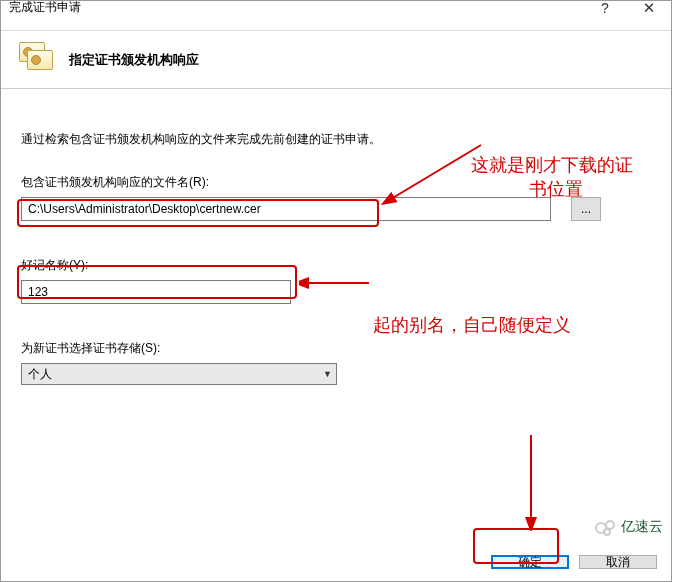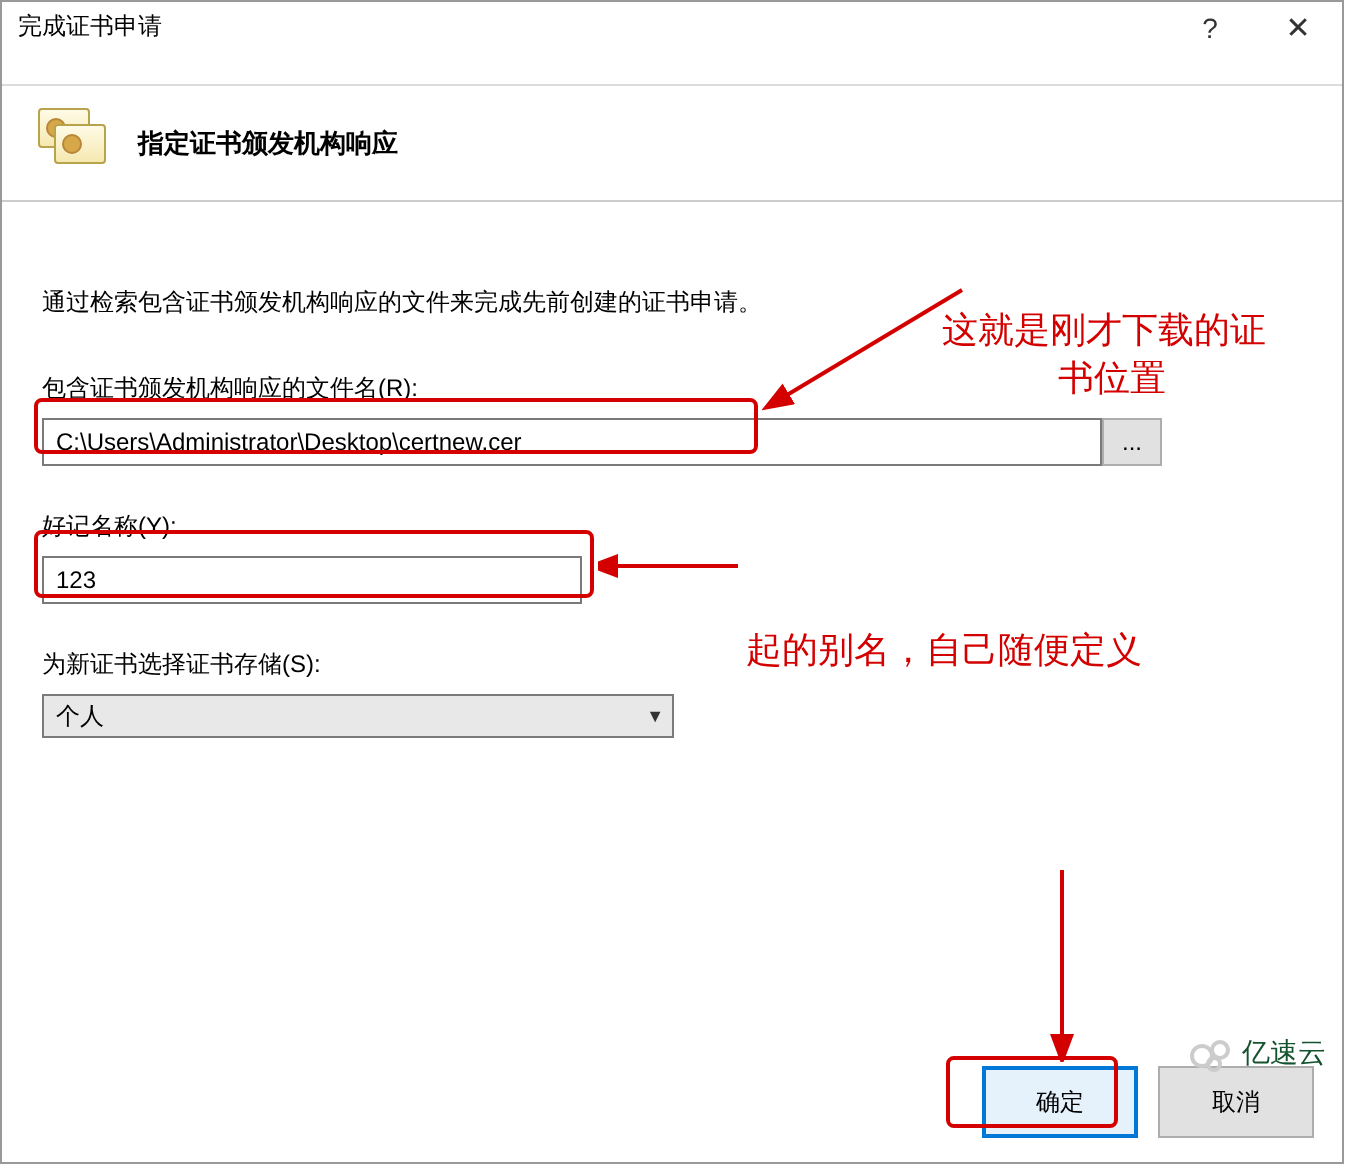--- a/index.html
+++ b/index.html
@@ -13,21 +13,21 @@
       overflow: hidden;
     }
     .window {
       border: 1px solid #999;
       width: 672px;
       height: 582px;
       background: #fff;
       position: relative;
     }
     .titlebar {
-      height: 42px;
+      height: 30px;
       border-bottom: 1px solid #dcdcdc;
       display: flex;
       align-items: center;
       padding: 0 0 16px 8px;
       background: #fff;
     }
     .titlebar-title { flex: 1; font-size: 12px; }
     .titlebar-btn {
       width: 44px;
       height: 29px;
@@ -65,21 +65,21 @@
       border: 1px solid #b8863a;
     }
     .cert-layer.l1 .cert-seal { left: 3px; top: 4px; }
     .cert-layer.l2 .cert-seal { left: 3px; top: 4px; }
     .header-title { font-size: 13px; font-weight: bold; }
     .content {
       padding: 18px 20px 0 20px;
     }
     .desc { margin: 24px 0 26px 0; font-size: 12px; }
     .field-label { margin-bottom: 6px; font-size: 12px; }
-    .field-row { display: flex; align-items: flex-start; gap: 0; margin-bottom: 2px; }
+    .field-row { display: flex; align-items: flex-start; gap: 20px; margin-bottom: 16px; }
     .text-input {
       height: 24px;
       border: 1px solid #7a7a7a;
       padding: 0 6px;
       font-size: 12px;
       background: #fff;
     }
     .path-input { width: 530px; }
     .browse-btn {
       width: 30px; height: 24px;
@@ -119,21 +119,21 @@
     }
     .annot1 { left: 470px; top: 116px; width: 200px; text-align: left; line-height: 24px; }
     .annot2 { left: 372px; top: 276px; }
     .arrow-svg { position: absolute; pointer-events: none; }
     .button-bar {
       position: absolute;
       bottom: 12px; right: 14px;
       display: flex; gap: 10px;
     }
     .std-btn {
-      width: 78px; height: 36px;
+      width: 78px; height: 14px;
       border: 1px solid #adadad;
       background: #e1e1e1;
       font-size: 12px;
       display: flex; align-items: center; justify-content: center;
     }
     .std-btn.primary {
       border: 2px solid #0078d7;
       background: #e5f1fb;
     }
     .watermark {

